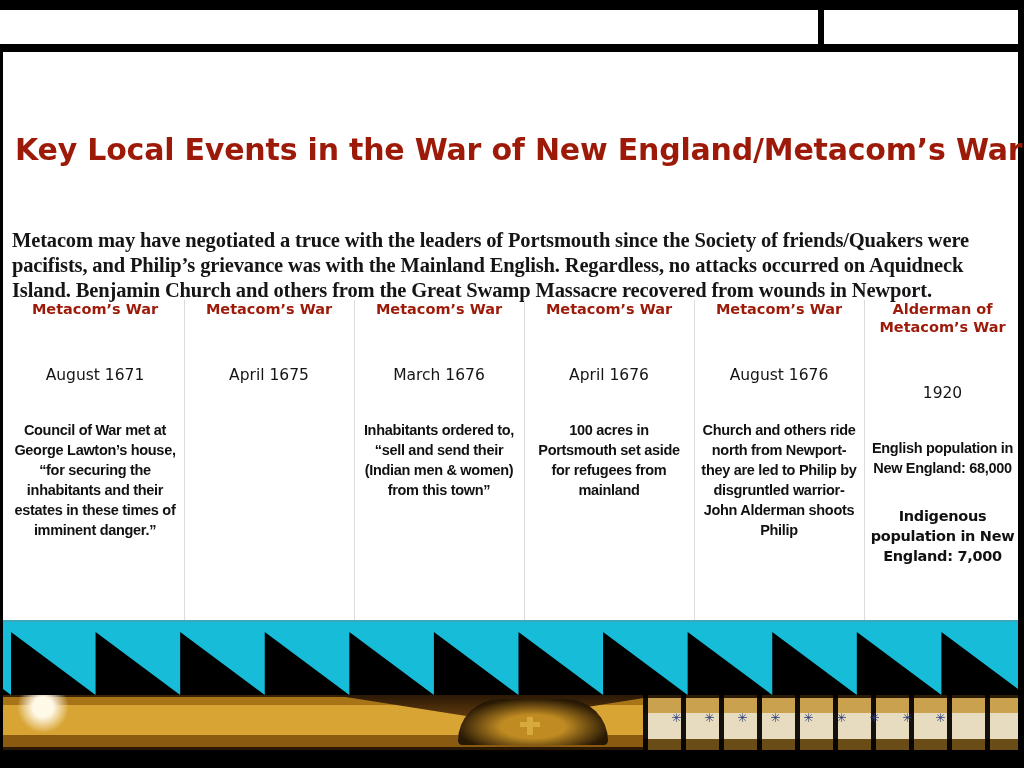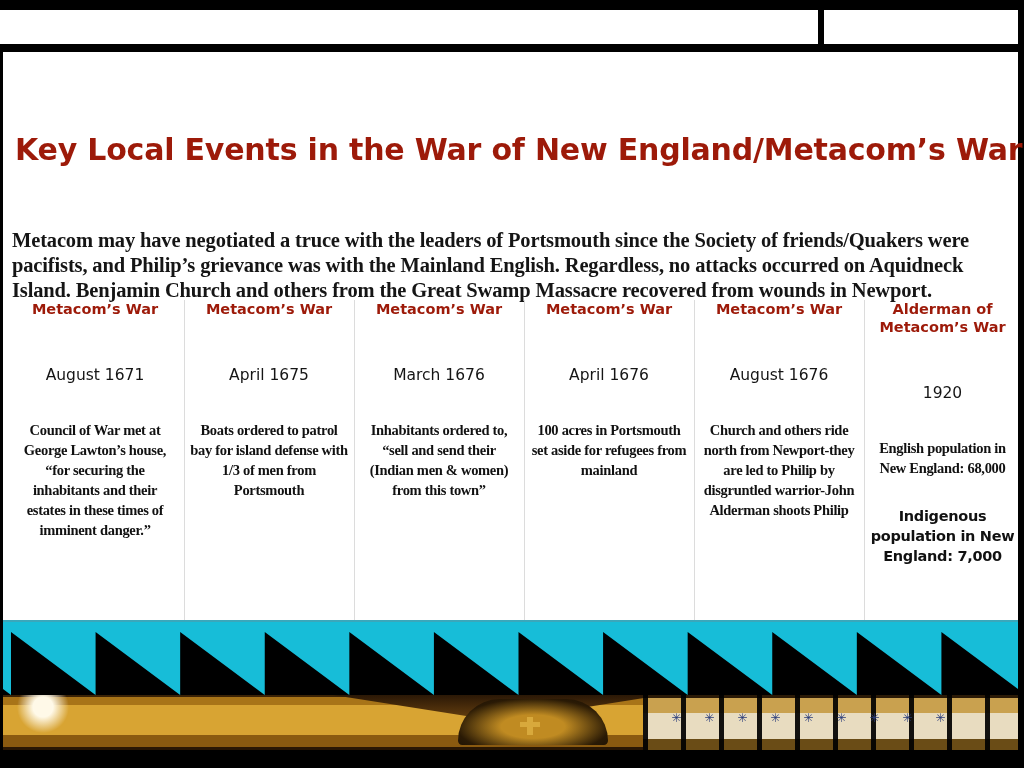--- a/index.html
+++ b/index.html
@@ -89,21 +89,21 @@
   }
   .col-date{
     margin-top:48px;
     font-family:"DejaVu Sans", sans-serif;
     font-weight:normal;
     font-size:15.5px;
     color:#151515;
   }
   .col-body{
     margin-top:36px;
-    font-family:Liberation Serif, serif;
+    font-family:Liberation Sans, sans-serif;
     font-weight:bold;
     font-size:14.5px;
     line-height:20px;
     color:#111111;
     letter-spacing:-0.3px;
   }
   .col-body-2{
     margin-top:28px;
     font-family:"DejaVu Sans", sans-serif;
     font-weight:bold;
@@ -193,21 +193,20 @@
 
       <div class="col col-0">
         <div class="col-head">Metacom’s War</div>
         <div class="col-date">August 1671</div>
         <div class="col-body">Council of War met at George Lawton’s house, “for securing the inhabitants and their estates in these times of imminent danger.”</div>
       </div>
 
       <div class="col col-1">
         <div class="col-head">Metacom’s War</div>
         <div class="col-date">April 1675</div>
-        <div class="col-body">Boats ordered to patrol bay for island defense with 1/3 of men from Portsmouth</div>
       </div>
 
       <div class="col col-2">
         <div class="col-head">Metacom’s War</div>
         <div class="col-date">March 1676</div>
         <div class="col-body">Inhabitants ordered to, “sell and send their (Indian men &amp; women) from this town”</div>
       </div>
 
       <div class="col col-3">
         <div class="col-head">Metacom’s War</div>

